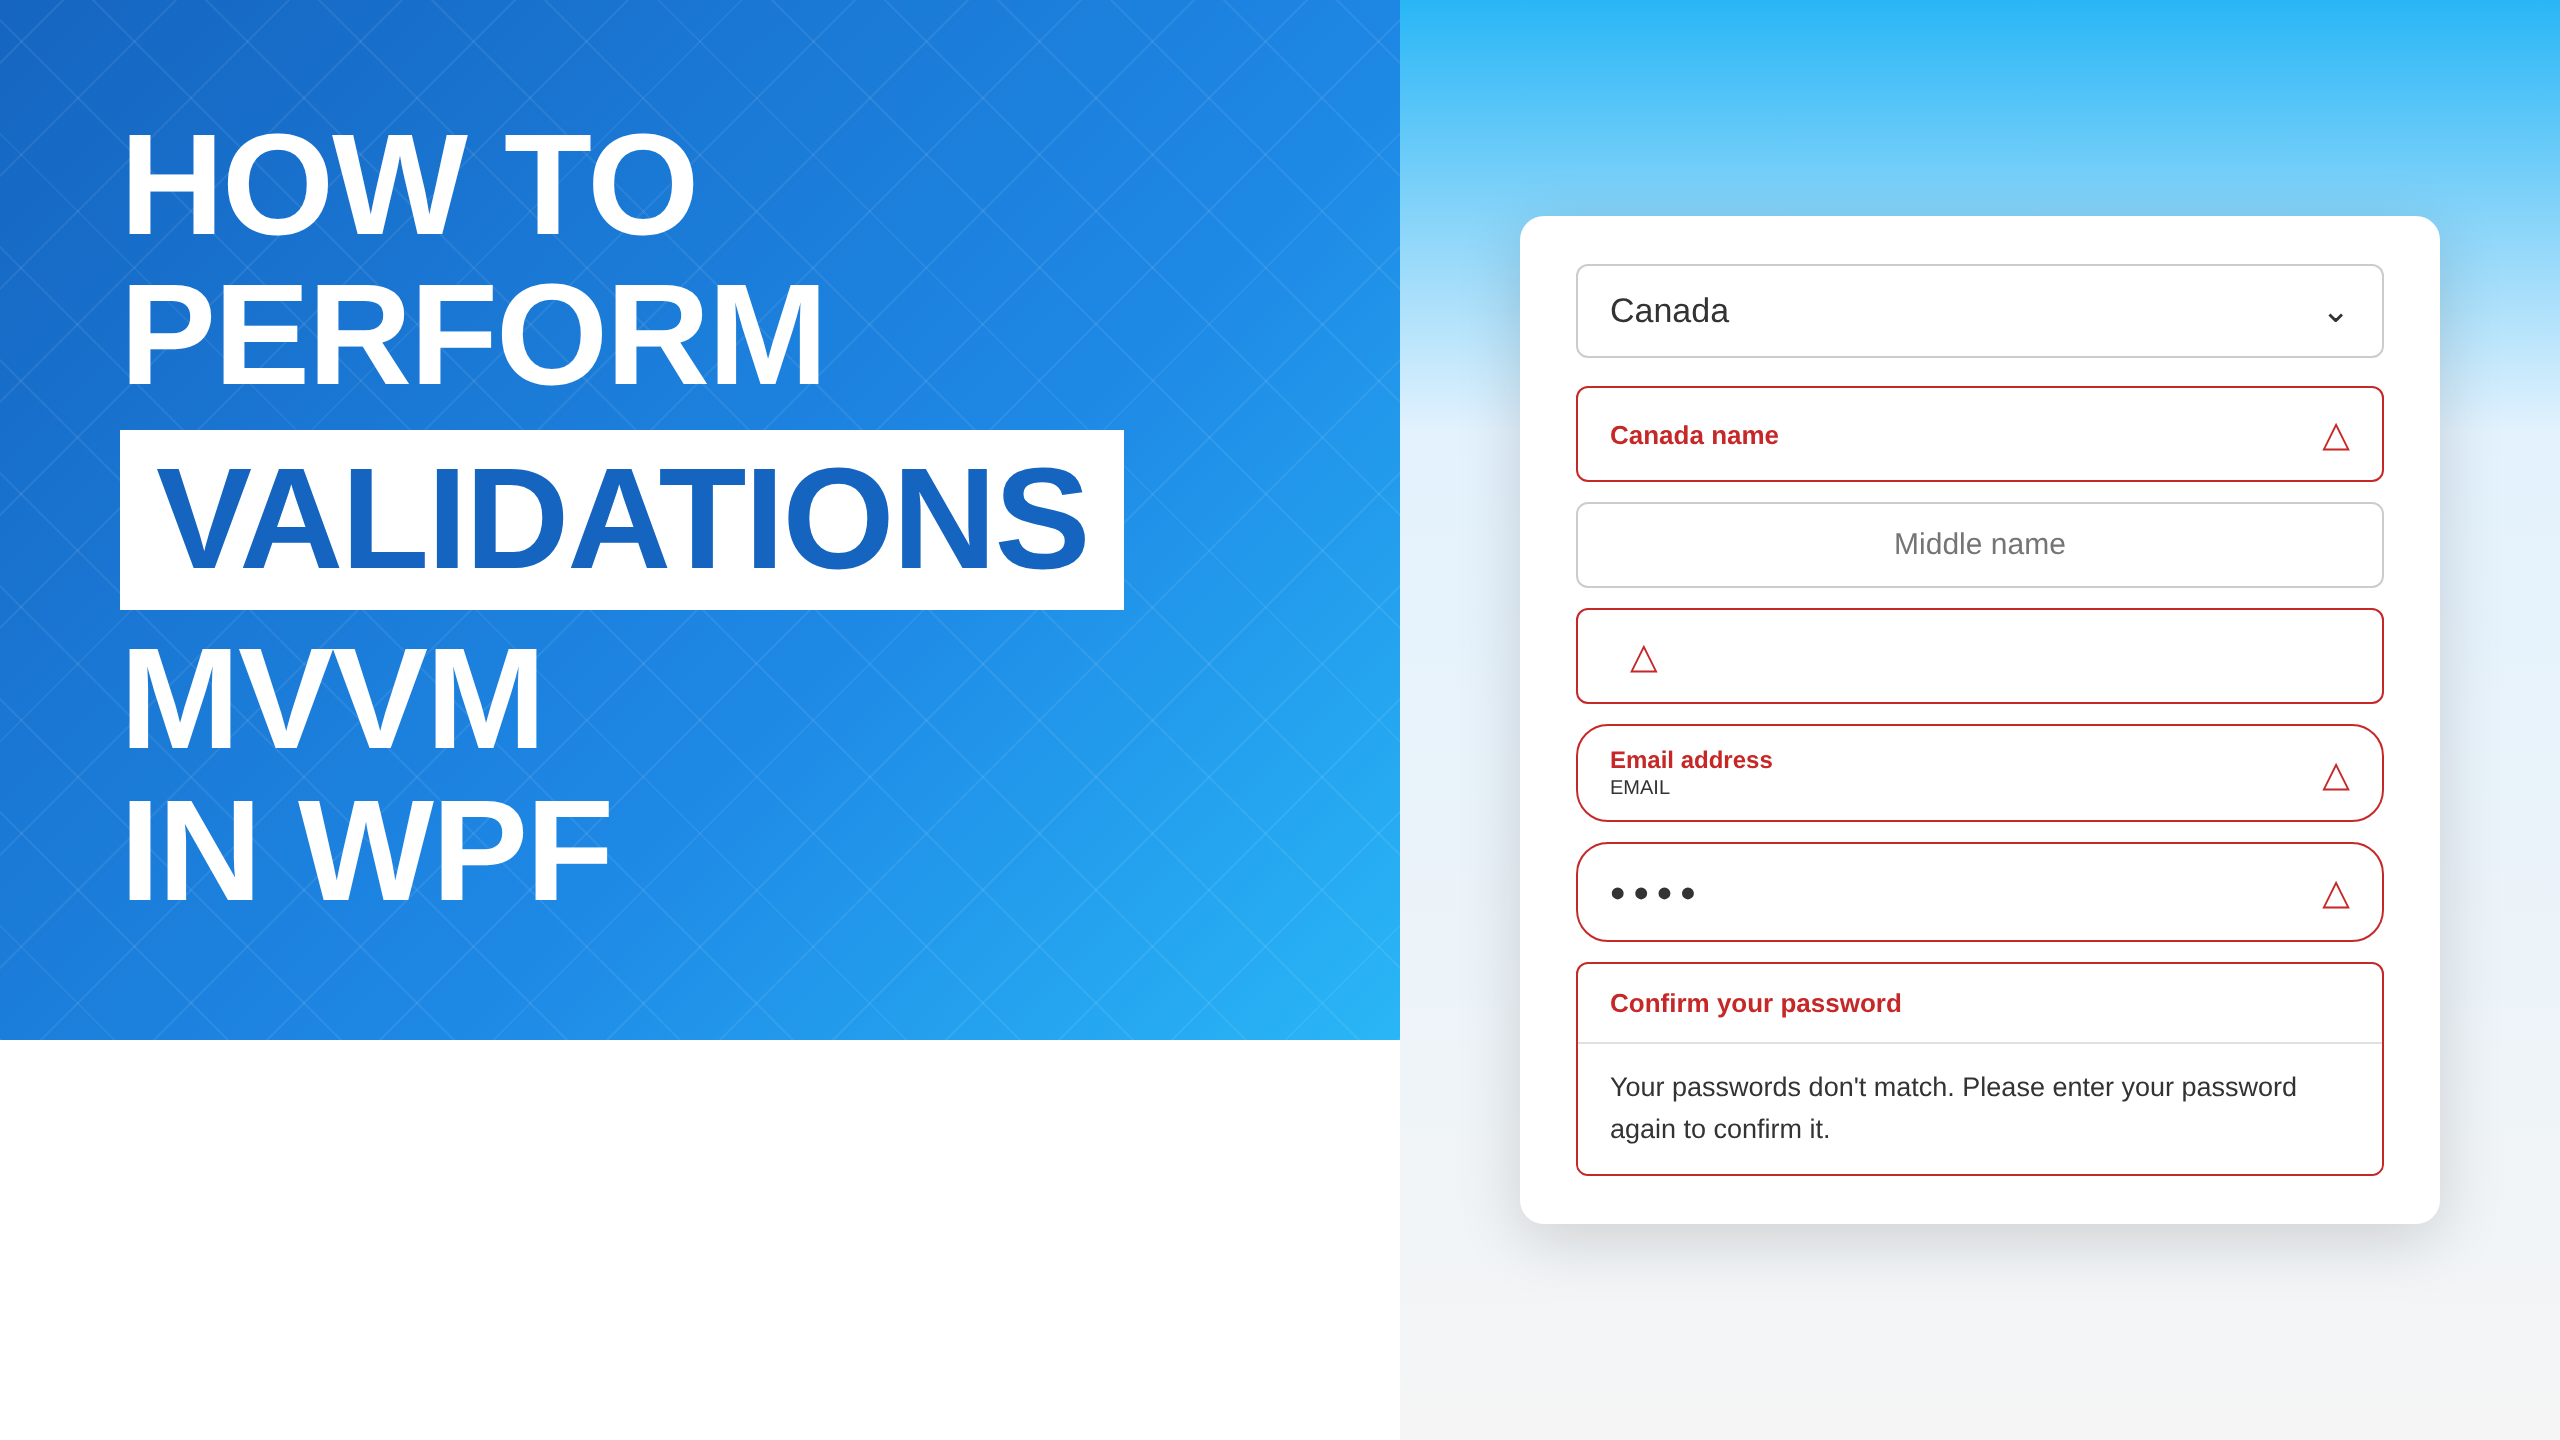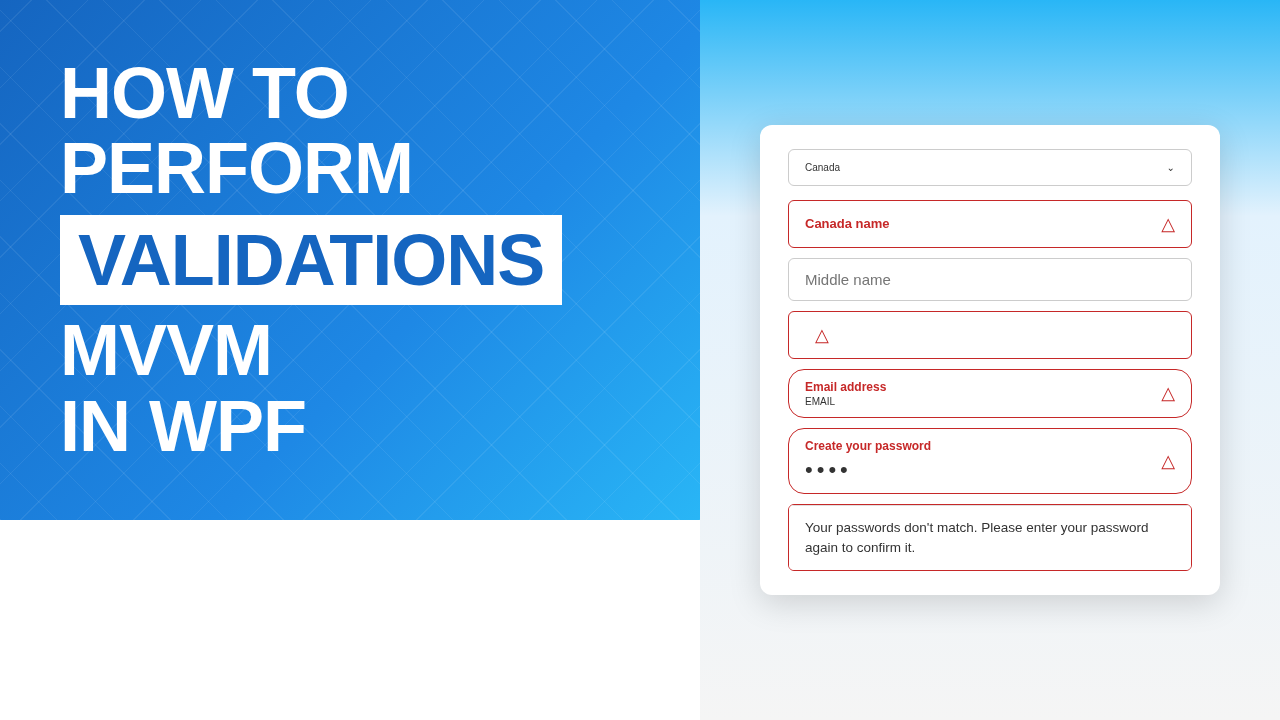--- a/index.html
+++ b/index.html
@@ -102,21 +102,21 @@
       border-radius: 6px;
       padding: 12px 16px;
       display: flex;
       align-items: center;
       justify-content: space-between;
       margin-bottom: 14px;
       cursor: pointer;
     }
 
     .dropdown-field span {
-      font-size: 10px;
+      font-size: 17px;
       color: #333333;
     }
 
     .chevron {
       font-size: 14px;
       color: #555555;
     }
 
     
     .input-field {
@@ -133,20 +133,21 @@
       border: none;
       outline: none;
       font-size: 15px;
       color: #999999;
       width: 100%;
       background: transparent;
     }
 
     .input-field input.placeholder-text {
       color: #14532d;
+      text-align: center;
     }
 
     
     .input-field-error {
       border: 1.5px solid #c62828;
       border-radius: 6px;
       padding: 12px 16px;
       margin-bottom: 10px;
       display: flex;
       align-items: center;
@@ -280,24 +281,26 @@
     <div class="field-with-label">
       <div class="field-inner">
         <span class="field-label">Email address</span>
         <span class="field-value">EMAIL</span>
       </div>
       <span class="warning-icon">△</span>
     </div>
 
     <div class="field-with-label">
       <div class="field-inner">
-        <span class="field-label">Create your password</span>
         <span class="password-dots">••••</span>
       </div>
       <span class="warning-icon">△</span>
     </div>
 
     <div class="confirm-password-field">
+      <div class="confirm-password-top">
+        <span class="field-label">Confirm your password</span>
+      </div>
       <div class="confirm-password-error-msg">Your passwords don't match. Please enter your password again to confirm it.</div>
     </div>
 
   </div>
 </div>
 
 </body></html>

